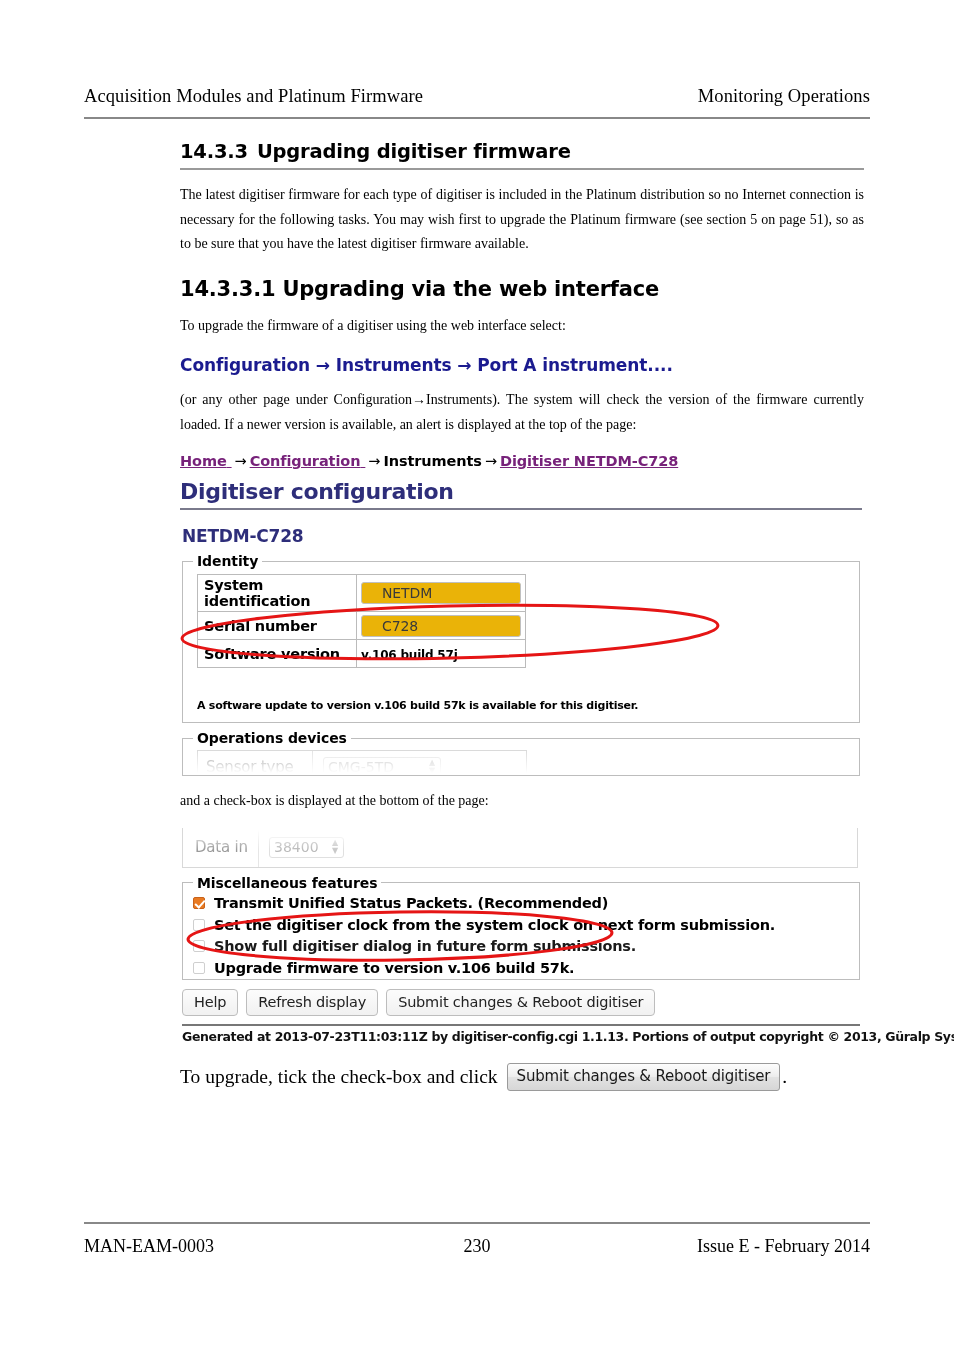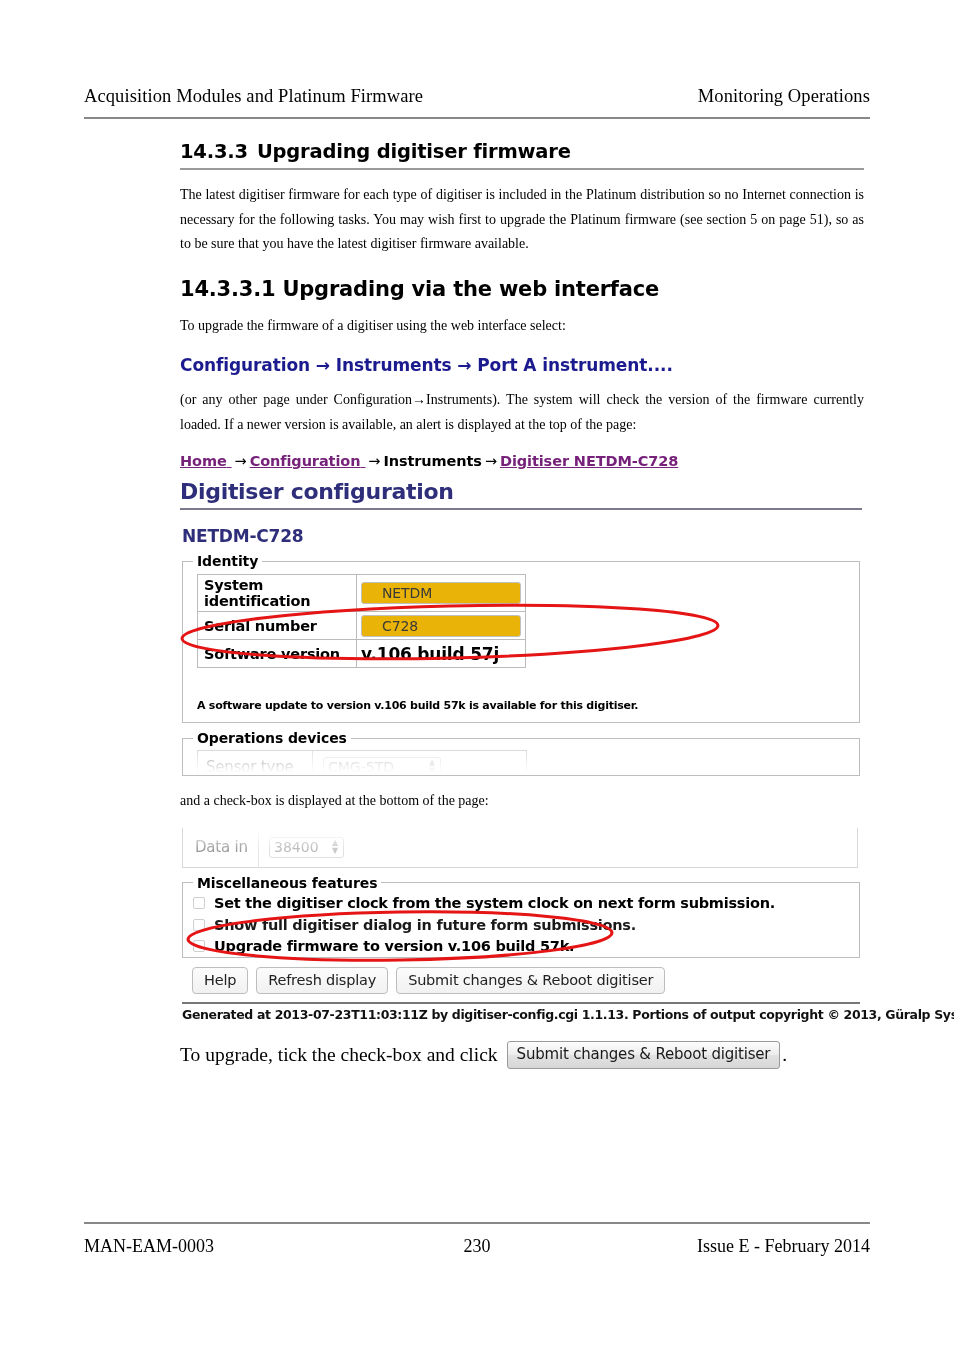--- a/index.html
+++ b/index.html
@@ -194,21 +194,21 @@
     font-family: "DejaVu Sans", sans-serif;
     font-size: 14px;
     font-weight: normal;
     color: #3a3a3a;
     padding: 1px 20px;
     letter-spacing: -0.1px;
     box-sizing: content-box;
   }
   .plainval {
     font-family: "DejaVu Sans", sans-serif;
-    font-size: 17px;
+    font-size: 12px;
     font-weight: bold;
     letter-spacing: -0.2px;
   }
 
   .alert-line {
     position: absolute;
     left: 14px;
     top: 130px;
     font-family: "DejaVu Sans", sans-serif;
     font-size: 11px;
@@ -370,21 +370,21 @@
     position: absolute;
     left: 3px; top: 0px;
     width: 4px; height: 8px;
     border: solid #ffffff;
     border-width: 0 2px 2px 0;
     transform: rotate(42deg);
   }
   .cb-row.faded { color: #1a1a1a; }
 
   .btn-row {
-    margin: 9px 0 0 12px;
+    margin: 9px 0 0 2px;
     display: flex;
     gap: 8px;
   }
   .btn {
     font-family: "DejaVu Sans", sans-serif;
     font-size: 14.5px;
     letter-spacing: -0.2px;
     color: #222222;
     background: linear-gradient(to bottom, #fcfcfc 0%, #f1f1f1 100%);
     border: 1px solid #bdbdbd;
@@ -547,20 +547,24 @@
             </span>
         </div>
       </div>
       <div class="shotfade-top"></div>
     </div>
 
     <fieldset class="fs fs-misc">
       <legend>Miscellaneous features</legend>
       <div class="cb-list">
         <div class="cb-row">
+          <span class="cb checked"></span>
+          <span>Transmit Unified Status Packets. (Recommended)</span>
+        </div>
+        <div class="cb-row">
           <span class="cb"></span>
           <span>Set the digitiser clock from the system clock on next form submission.</span>
         </div>
         <div class="cb-row faded">
           <span class="cb"></span>
           <span>Show full digitiser dialog in future form submissions.</span>
         </div>
         <div class="cb-row">
           <span class="cb"></span>
           <span>Upgrade firmware to version v.106 build 57k.</span>

